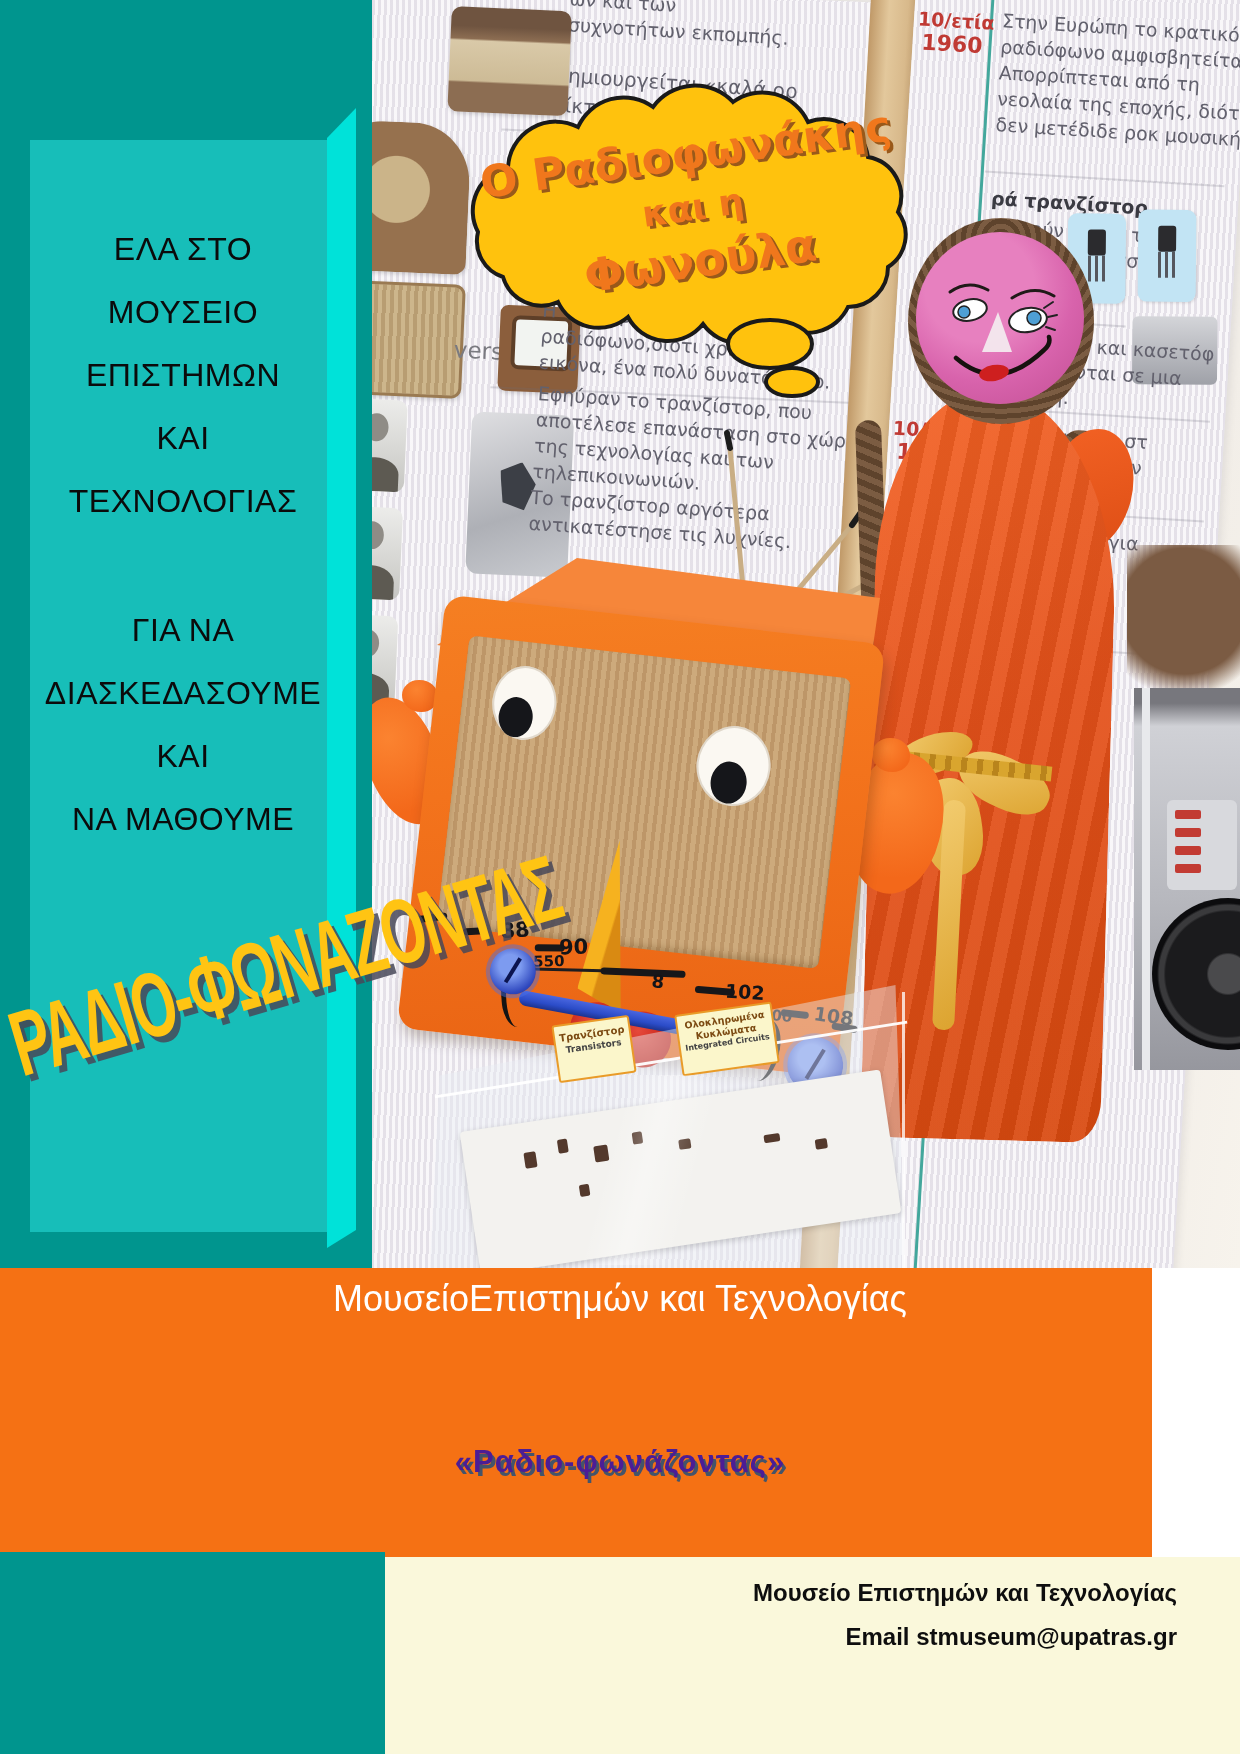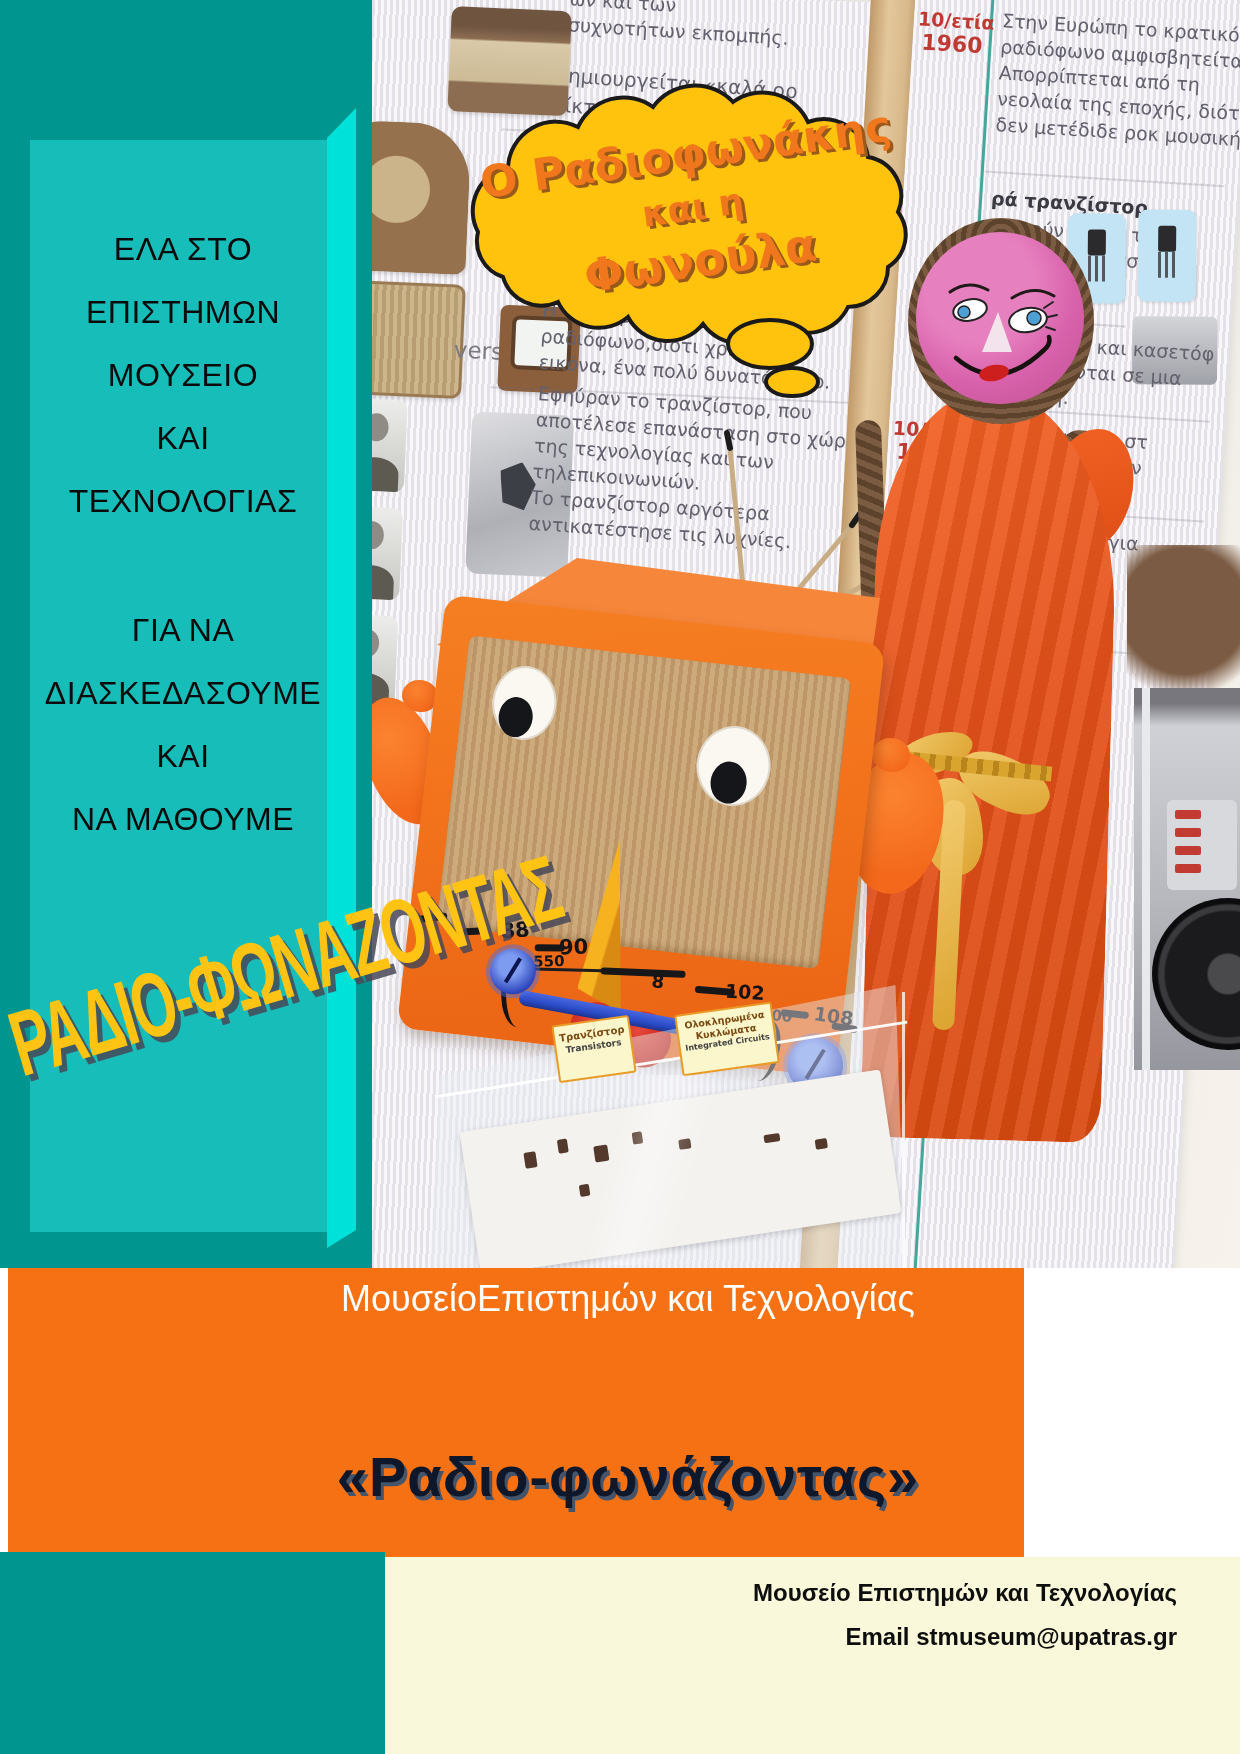--- a/index.html
+++ b/index.html
@@ -116,48 +116,48 @@
   .cloud-text .c1{font-size:44px;}
   .cloud-text .c2{font-size:36px;margin-top:8px;}
   .cloud-text .c3{font-size:46px;margin-top:6px;}
 
   
   .wordart{left:28px;top:992px;transform:rotate(-16.5deg) scaleX(.62);transform-origin:0 100%;
       font-family:"Liberation Sans",sans-serif;font-weight:bold;font-size:92px;letter-spacing:-3px;
       color:#FFC413;white-space:nowrap;text-shadow:6px 7px 0 rgba(72,72,88,.85);}
 
   
-  .orange-band{left:0;top:1268px;width:1016px;height:289px;background:#F57114;color:#fff;text-align:center;
-      font-family:"Liberation Sans",sans-serif;margin-left:8px;}
+  .orange-band{left:0;top:1268px;width:1152px;height:289px;background:#F57114;color:#fff;text-align:center;
+      font-family:"Liberation Sans",sans-serif;}
   .ob1{top:10px;font-size:36px;}
   .ob2{top:68px;font-size:36px;}
   .ob3{top:136px;font-size:25px;}
-  .ob-title{top:176px;font-size:56px;font-weight:bold;color:#0f172a;letter-spacing:1px;
+  .ob-title{top:176px;font-size:31px;font-weight:bold;color:#4c1d95;letter-spacing:1px;
       text-shadow:3px 4px 0 #44546A;}
   .obline{left:0;width:1240px;}
 
   
   .teal-bottom{left:0;top:1552px;width:385px;height:202px;background:#00958E;}
   .cream{left:385px;top:1557px;width:855px;height:197px;background:#FAF8DB;padding-left:12px;}
   .contact{position:absolute;right:75px;top:14px;text-align:right;color:#0e0e0e;
       font-family:"Liberation Sans",sans-serif;font-weight:bold;font-size:24px;line-height:44px;}
   .contact div{white-space:nowrap;}
 </style>
 </head>
 <body>
 
 <div class="page">
 
   <div class="ab teal-col"></div>
   <div class="ab box-face"></div>
   <div class="ab box-side"></div>
   <div class="ab sidebar-text">
     <div>ΕΛΑ ΣΤΟ</div>
+    <div>ΜΟΥΣΕΙΟ</div>
     <div>ΕΠΙΣΤΗΜΩΝ</div>
-    <div>ΜΟΥΣΕΙΟ</div>
     <div>ΚΑΙ</div>
     <div>ΤΕΧΝΟΛΟΓΙΑΣ</div>
     <div class="sb-gap">ΓΙΑ ΝΑ</div>
     <div>ΔΙΑΣΚΕΔΑΣΟΥΜΕ</div>
     <div>ΚΑΙ</div>
     <div>ΝΑ ΜΑΘΟΥΜΕ</div>
   </div>
 
   <div class="ab photo">
 

